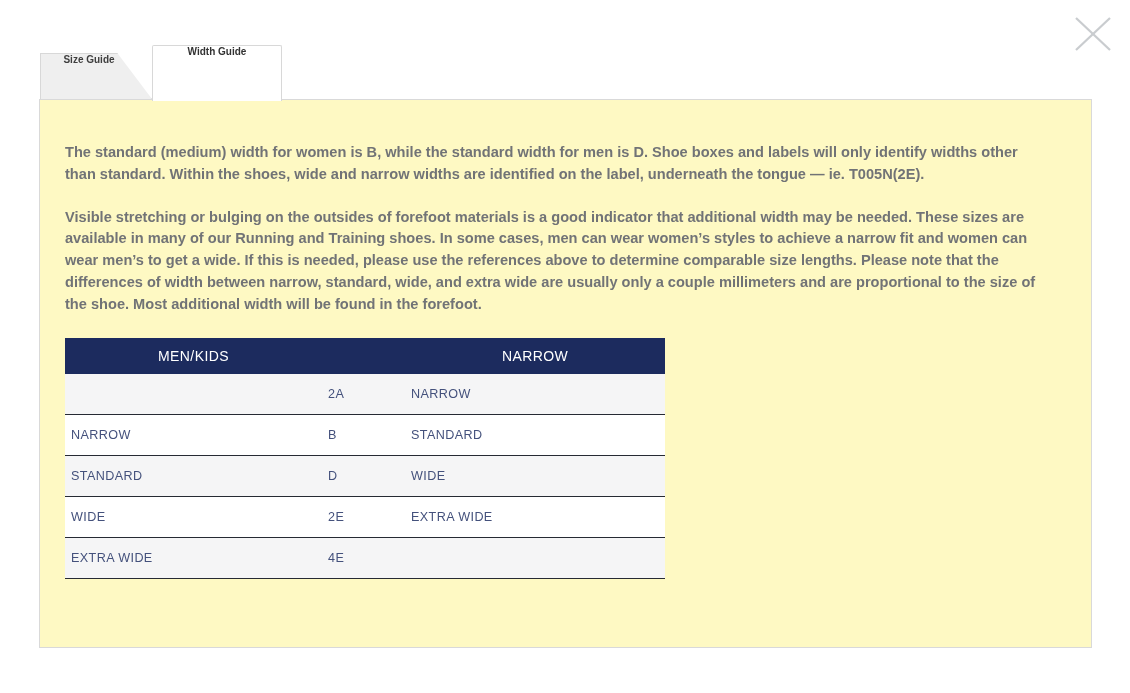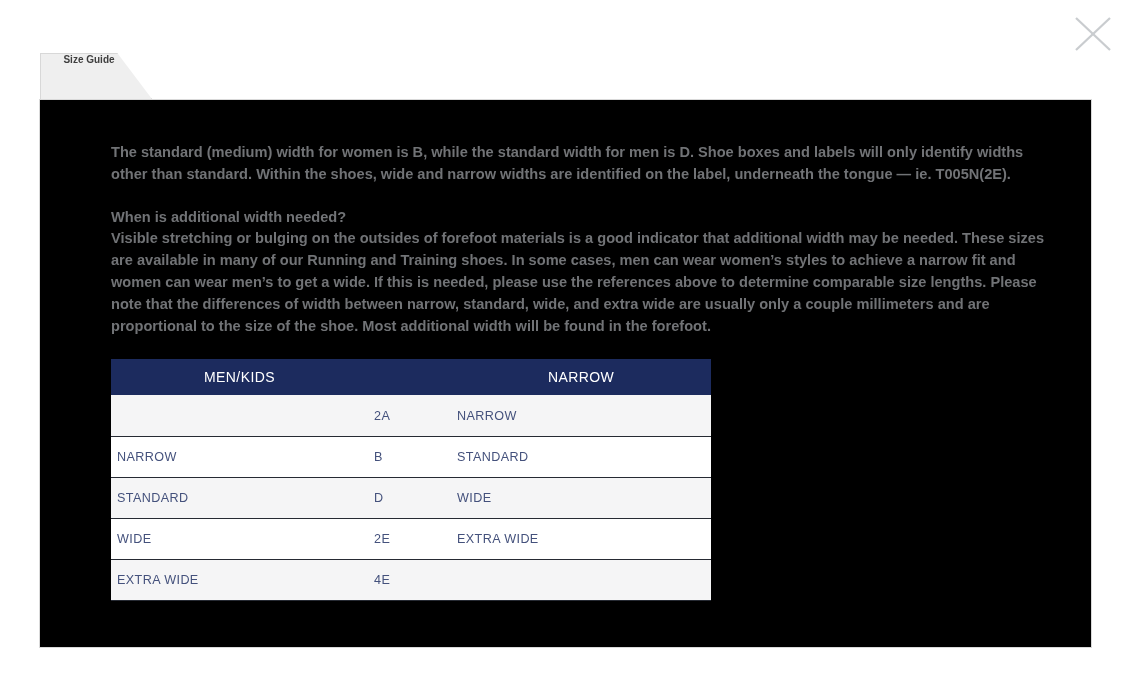--- a/index.html
+++ b/index.html
@@ -73,22 +73,21 @@
   }
 
   
   .panel {
     position: absolute;
     left: 39px;
     top: 99px;
     width: 1053px;
     height: 549px;
     border: 1px solid #d9d9d9;
-    background: #000000;
-    padding-left: 46px;
+    background: #fef9c3;
   }
   .content {
     padding: 42px 45px 0 25px;
   }
   .para {
     max-width: 985px;
     font-size: 14.6px;
     line-height: 21.8px;
     font-weight: bold;
     color: #717376;
@@ -140,29 +139,31 @@
         <line x1="1" y1="1" x2="35" y2="33" stroke="#c9cccf" stroke-width="2.2"></line>
         <line x1="35" y1="1" x2="1" y2="33" stroke="#c9cccf" stroke-width="2.2"></line>
       </svg>
     </span>
   </button>
 
   <div class="tabs">
     <div class="tab tab--inactive">
       <span>Size Guide</span>
     </div>
+    <div class="tab tab--active">
+      <span>Width Guide</span>
+    </div>
   </div>
 
   <div class="panel">
     <div class="content">
 
       <p class="para">The standard (medium) width for women is B, while the standard width for men is D. Shoe boxes and labels will only identify widths other than standard. Within the shoes, wide and narrow widths are identified on the label, underneath the tongue — ie. T005N(2E).</p>
 
       <div>
-        <div class="para para--tight">When is additional width needed?</div>
         <p class="para para--tight">Visible stretching or bulging on the outsides of forefoot materials is a good indicator that additional width may be needed. These sizes are available in many of our Running and Training shoes. In some cases, men can wear women’s styles to achieve a narrow fit and women can wear men’s to get a wide. If this is needed, please use the references above to determine comparable size lengths. Please note that the differences of width between narrow, standard, wide, and extra wide are usually only a couple millimeters and are proportional to the size of the shoe. Most additional width will be found in the forefoot.</p>
       </div>
 
       <table class="width-table">
         <colgroup>
           <col class="col-names">
           <col class="col-codes">
           <col class="col-women">
         </colgroup>
         <thead>

